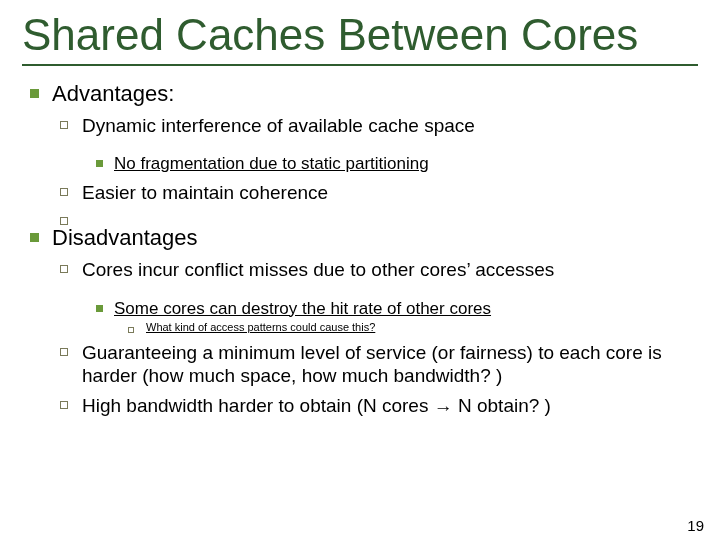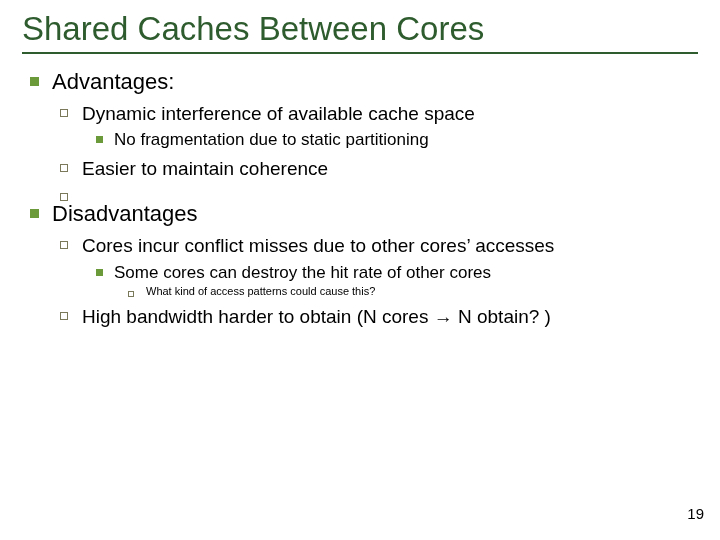--- a/index.html
+++ b/index.html
@@ -14,21 +14,21 @@
   }
   .slide {
     box-sizing: border-box;
     width: 720px;
     height: 540px;
     padding: 10px 22px 0 22px;
     position: relative;
   }
   .title {
     font-family: "Arial", sans-serif;
-    font-size: 33px;
+    font-size: 44px;
     color: #2f5c2f;
     font-weight: 400;
     letter-spacing: 0px;
     margin: 0 0 4px 0;
   }
   .title-rule {
     border: none;
     border-top: 2px solid #2f5c2f;
     margin: 2px 0 14px 0;
   }
@@ -71,21 +71,22 @@
     left: 8px;
     top: 7px;
     width: 8px;
     height: 8px;
     border: 1px solid #7a7a5a;
     box-sizing: border-box;
   }
 
   
   ul.l3 {
-    margin-top: 4px;
+    margin-top: 16px;
+    text-decoration: underline;
   }
   ul.l3 > li {
     padding-left: 32px;
     font-size: 17px;
     margin-bottom: 4px;
   }
   ul.l3 > li > .b {
     position: absolute;
     left: 14px;
     top: 7px;
@@ -111,21 +112,21 @@
     height: 6px;
     border: 1px solid #7a7a5a;
     box-sizing: border-box;
   }
 
   .gap { height: 10px; }
 
   .pagenum {
     position: absolute;
     right: 16px;
-    bottom: 18px;
+    bottom: 6px;
     font-size: 15px;
     color: #000;
   }
 </style>
 </head>
 <body>
 
 <div class="slide">
 
   <h1 class="title">Shared Caches Between Cores</h1>
@@ -179,20 +180,21 @@
                 <li>
                   <span class="b"></span>
                   <span>What kind of access patterns could cause this?</span>
                 </li>
               </ul>
             </li>
           </ul>
         </li>
         <li>
           <span class="b"></span>
+          <span>Guaranteeing a minimum level of service (or fairness) to each core is harder (how much space, how much bandwidth? )</span>
         </li>
         <li>
           <span class="b"></span>
           <span>High bandwidth harder to obtain (N cores → N obtain? )</span>
         </li>
       </ul>
     </li>
 
   </ul>
 

